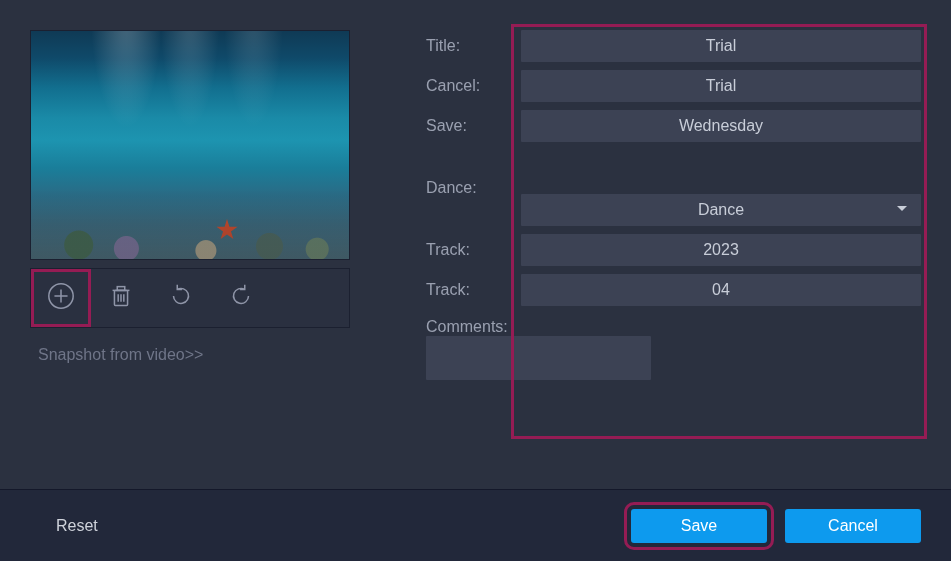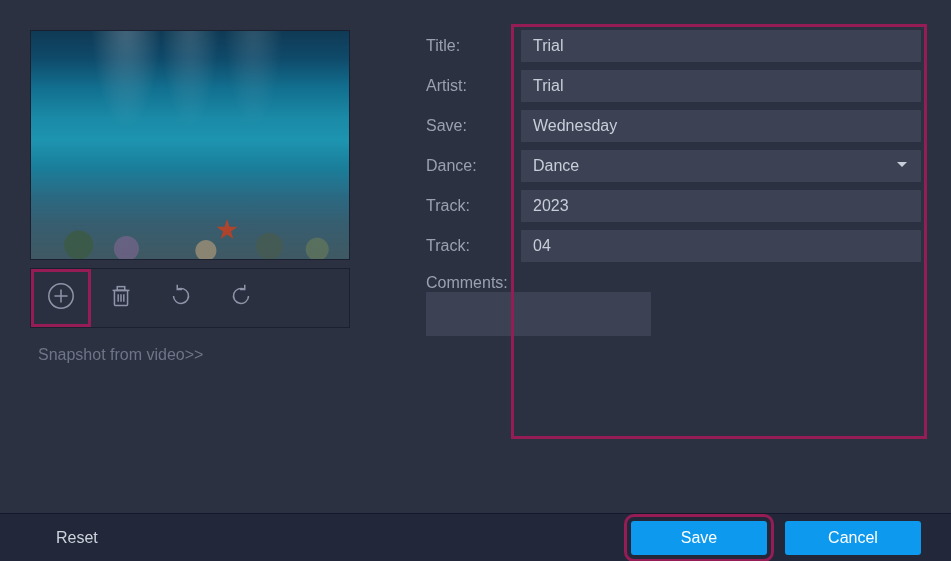--- a/index.html
+++ b/index.html
@@ -105,35 +105,36 @@
     .fld {
       flex: 1;
       height: 32px;
       background: #3c4254;
       border: none;
       border-radius: 1px;
       padding: 0 12px;
       color: #c8cdd8;
       font-size: 16px;
       font-family: inherit;
-    }
-    .sel-wrap { position: relative; flex: 1; display:flex; }
+      text-align: center;
+    }
+    .sel-wrap { position: relative; flex: 1; display:flex;margin-top:44px; }
     .sel-wrap .arrow {
       position: absolute; right: 12px; top: 50%; transform: translateY(-50%);
       pointer-events: none;
     }
     .sel-wrap .arrow svg{ width:14px; height:14px; fill:#c8cdd8; }
     textarea.fld { height: 108px; padding-top:8px; resize: none; }
     .row.comments { align-items: flex-start; flex-direction: column; }
     .row.comments label { padding-top: 4px; }
 
     .footer {
       position: absolute;
       left: 0; right: 0; bottom: 0;
-      height: 48px;
+      height: 72px;
       background: #22283a;
       border-top: 1px solid #14182a;
       display: flex;
       align-items: center;
       padding: 0 30px;
     }
     .btn {
       height: 34px;
       border-radius: 3px;
       font-size: 16px;
@@ -204,21 +205,21 @@
   </div>
 
   <div class="right-col">
     <div class="form-hl"></div>
 
     <div class="row">
       <label>Title:</label>
       <input class="fld" value="Trial" style="">
     </div>
     <div class="row">
-      <label>Artist:</label>
+      <label>Cancel:</label>
       <input class="fld" value="Trial" style="">
     </div>
     <div class="row">
       <label>Save:</label>
       <input class="fld" value="Wednesday" style="">
     </div>
     <div class="row">
       <label>Dance:</label>
       <div class="sel-wrap">
         <input class="fld" value="Dance" style="">

